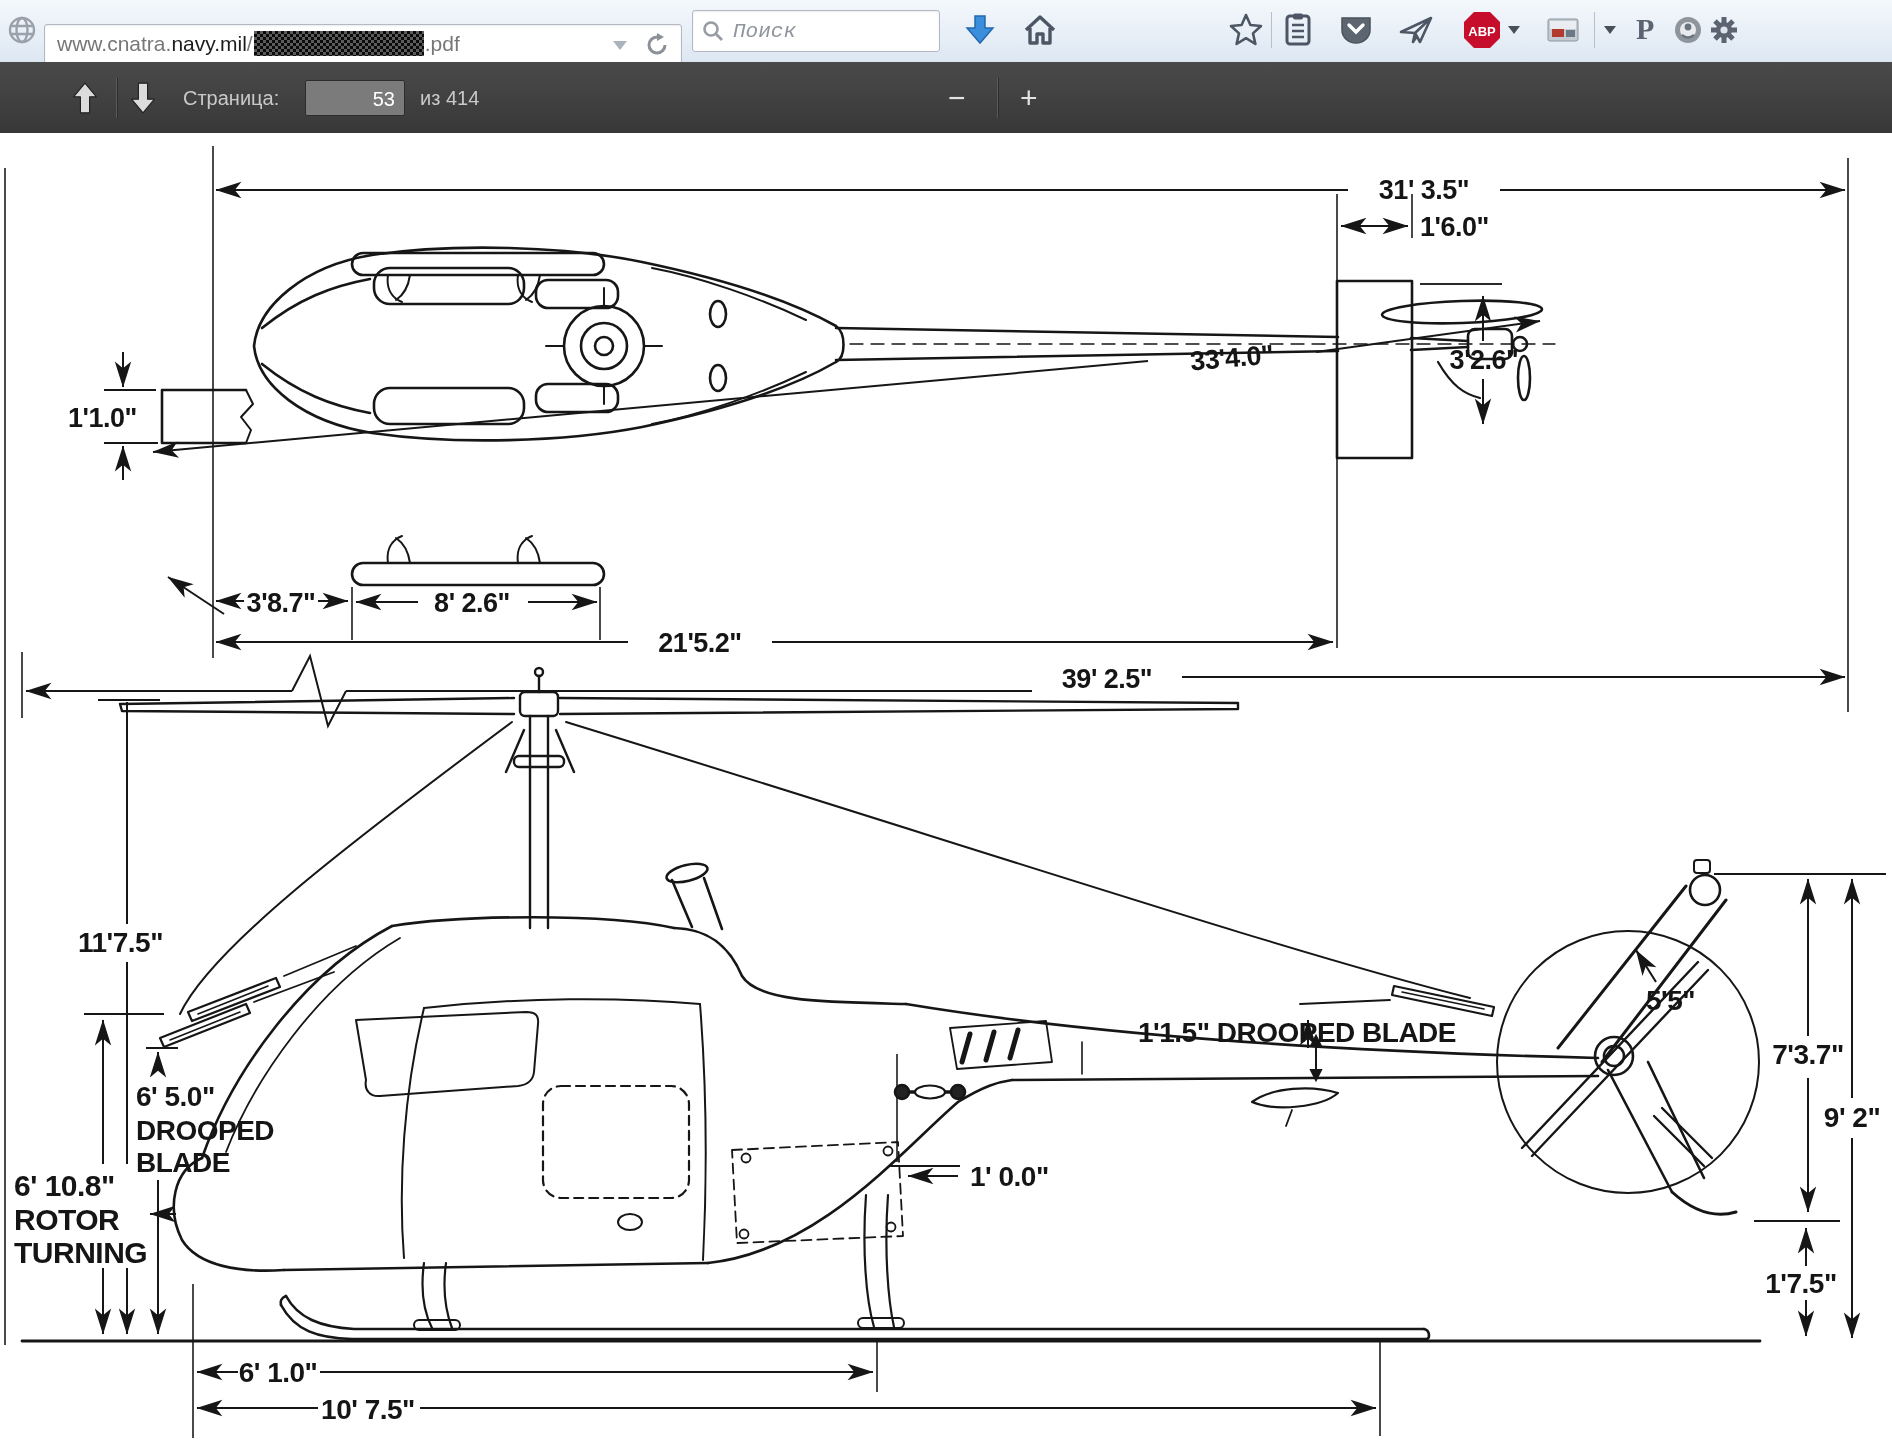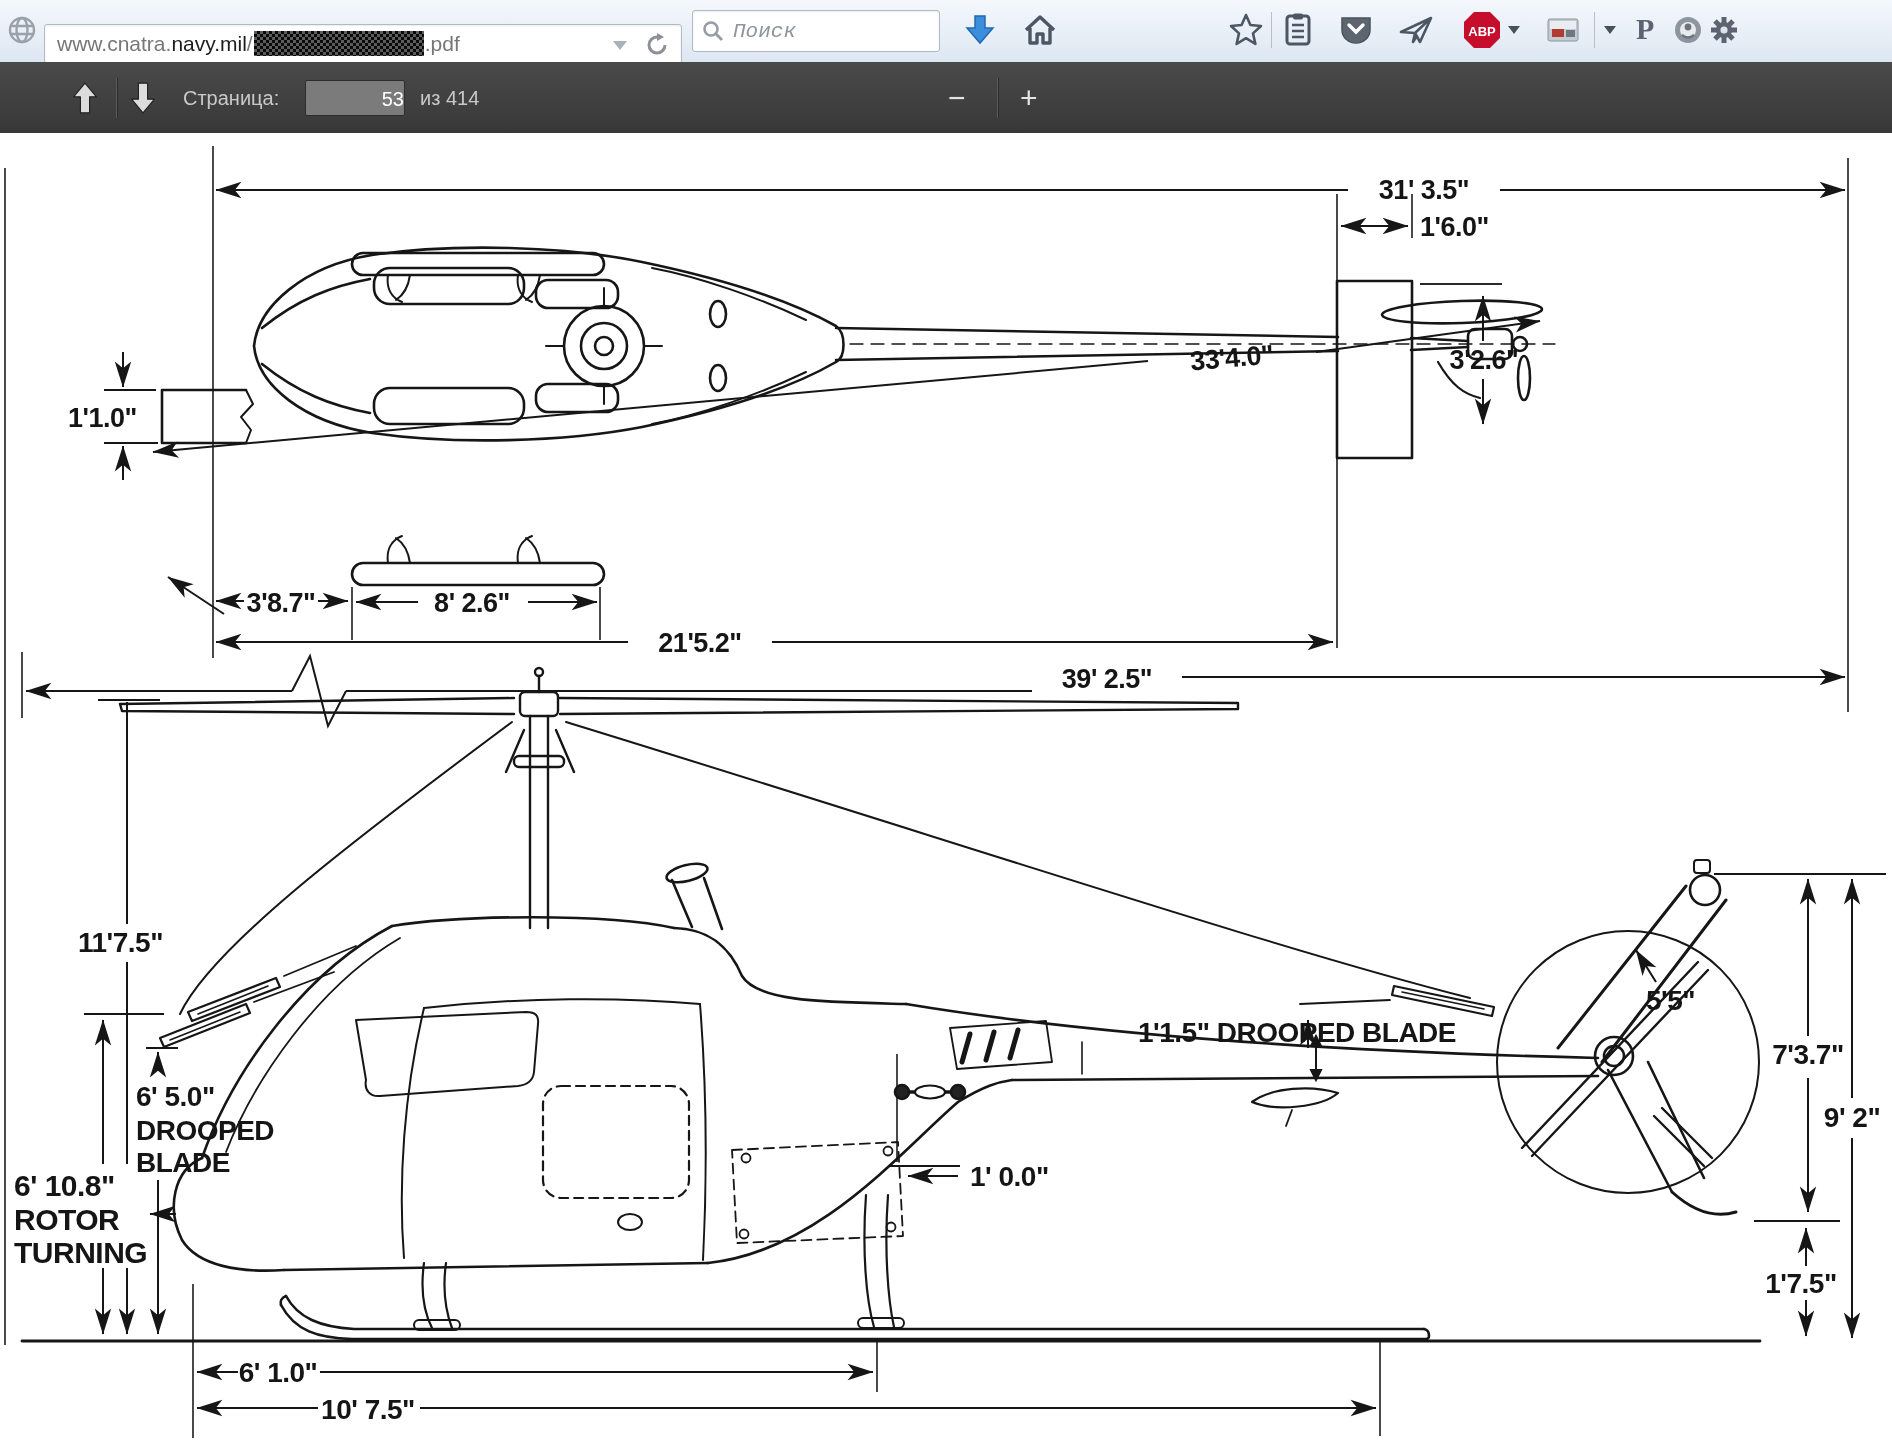--- a/index.html
+++ b/index.html
@@ -24,21 +24,21 @@
   .vsep{position:absolute;top:12px;width:1px;height:36px;background:#b7c0ca;}
   .tri-down{width:0;height:0;border-left:7px solid transparent;border-right:7px solid transparent;
     border-top:9px solid #aab2bc;}
   .tri-down.dark{border-top-color:#4a5058;border-left-width:6px;border-right-width:6px;border-top-width:8px;}
   
   #pdf-bar{position:absolute;left:0;top:62px;width:1892px;height:71px;
     background:linear-gradient(#4a4a4a,#383838);border-bottom:1px solid #1e1e1e;color:#cfcfcf;}
   #pdf-bar .mid{top:50%;transform:translateY(-50%);}
   .pdfsep{position:absolute;top:16px;width:1px;height:40px;background:#5b5b5b;box-shadow:1px 0 0 #2c2c2c;}
   #page-input{left:305px;width:100px;height:36px;background:#7b7b7b;border:1px solid #2d2d2d;
-    border-radius:2px;color:#fff;font-size:20px;line-height:36px;text-align:right;box-sizing:border-box;}
+    border-radius:2px;color:#fff;font-size:20px;line-height:36px;text-align:right;padding-right:9px;box-sizing:border-box;}
   .pdf-label{font-size:20px;color:#c9c9c9;}
   .zoom-btn{font-size:30px;color:#e3e3e3;cursor:pointer;line-height:30px;}
   #zoom-select{left:1077px;width:344px;height:46px;background:linear-gradient(#545454,#484848);
     border:1px solid #2a2a2a;border-radius:3px;cursor:pointer;}
   #zoom-select .val{position:absolute;left:14px;top:10px;font-size:20px;color:#ececec;}
   .caret-updown{position:absolute;right:14px;top:13px;}
   .caret-updown i{display:block;width:0;height:0;border-left:6px solid transparent;border-right:6px solid transparent;}
   .caret-updown i.up{border-bottom:7px solid #cfcfcf;margin-bottom:4px;}
   .caret-updown i.dn{border-top:7px solid #cfcfcf;}
   

